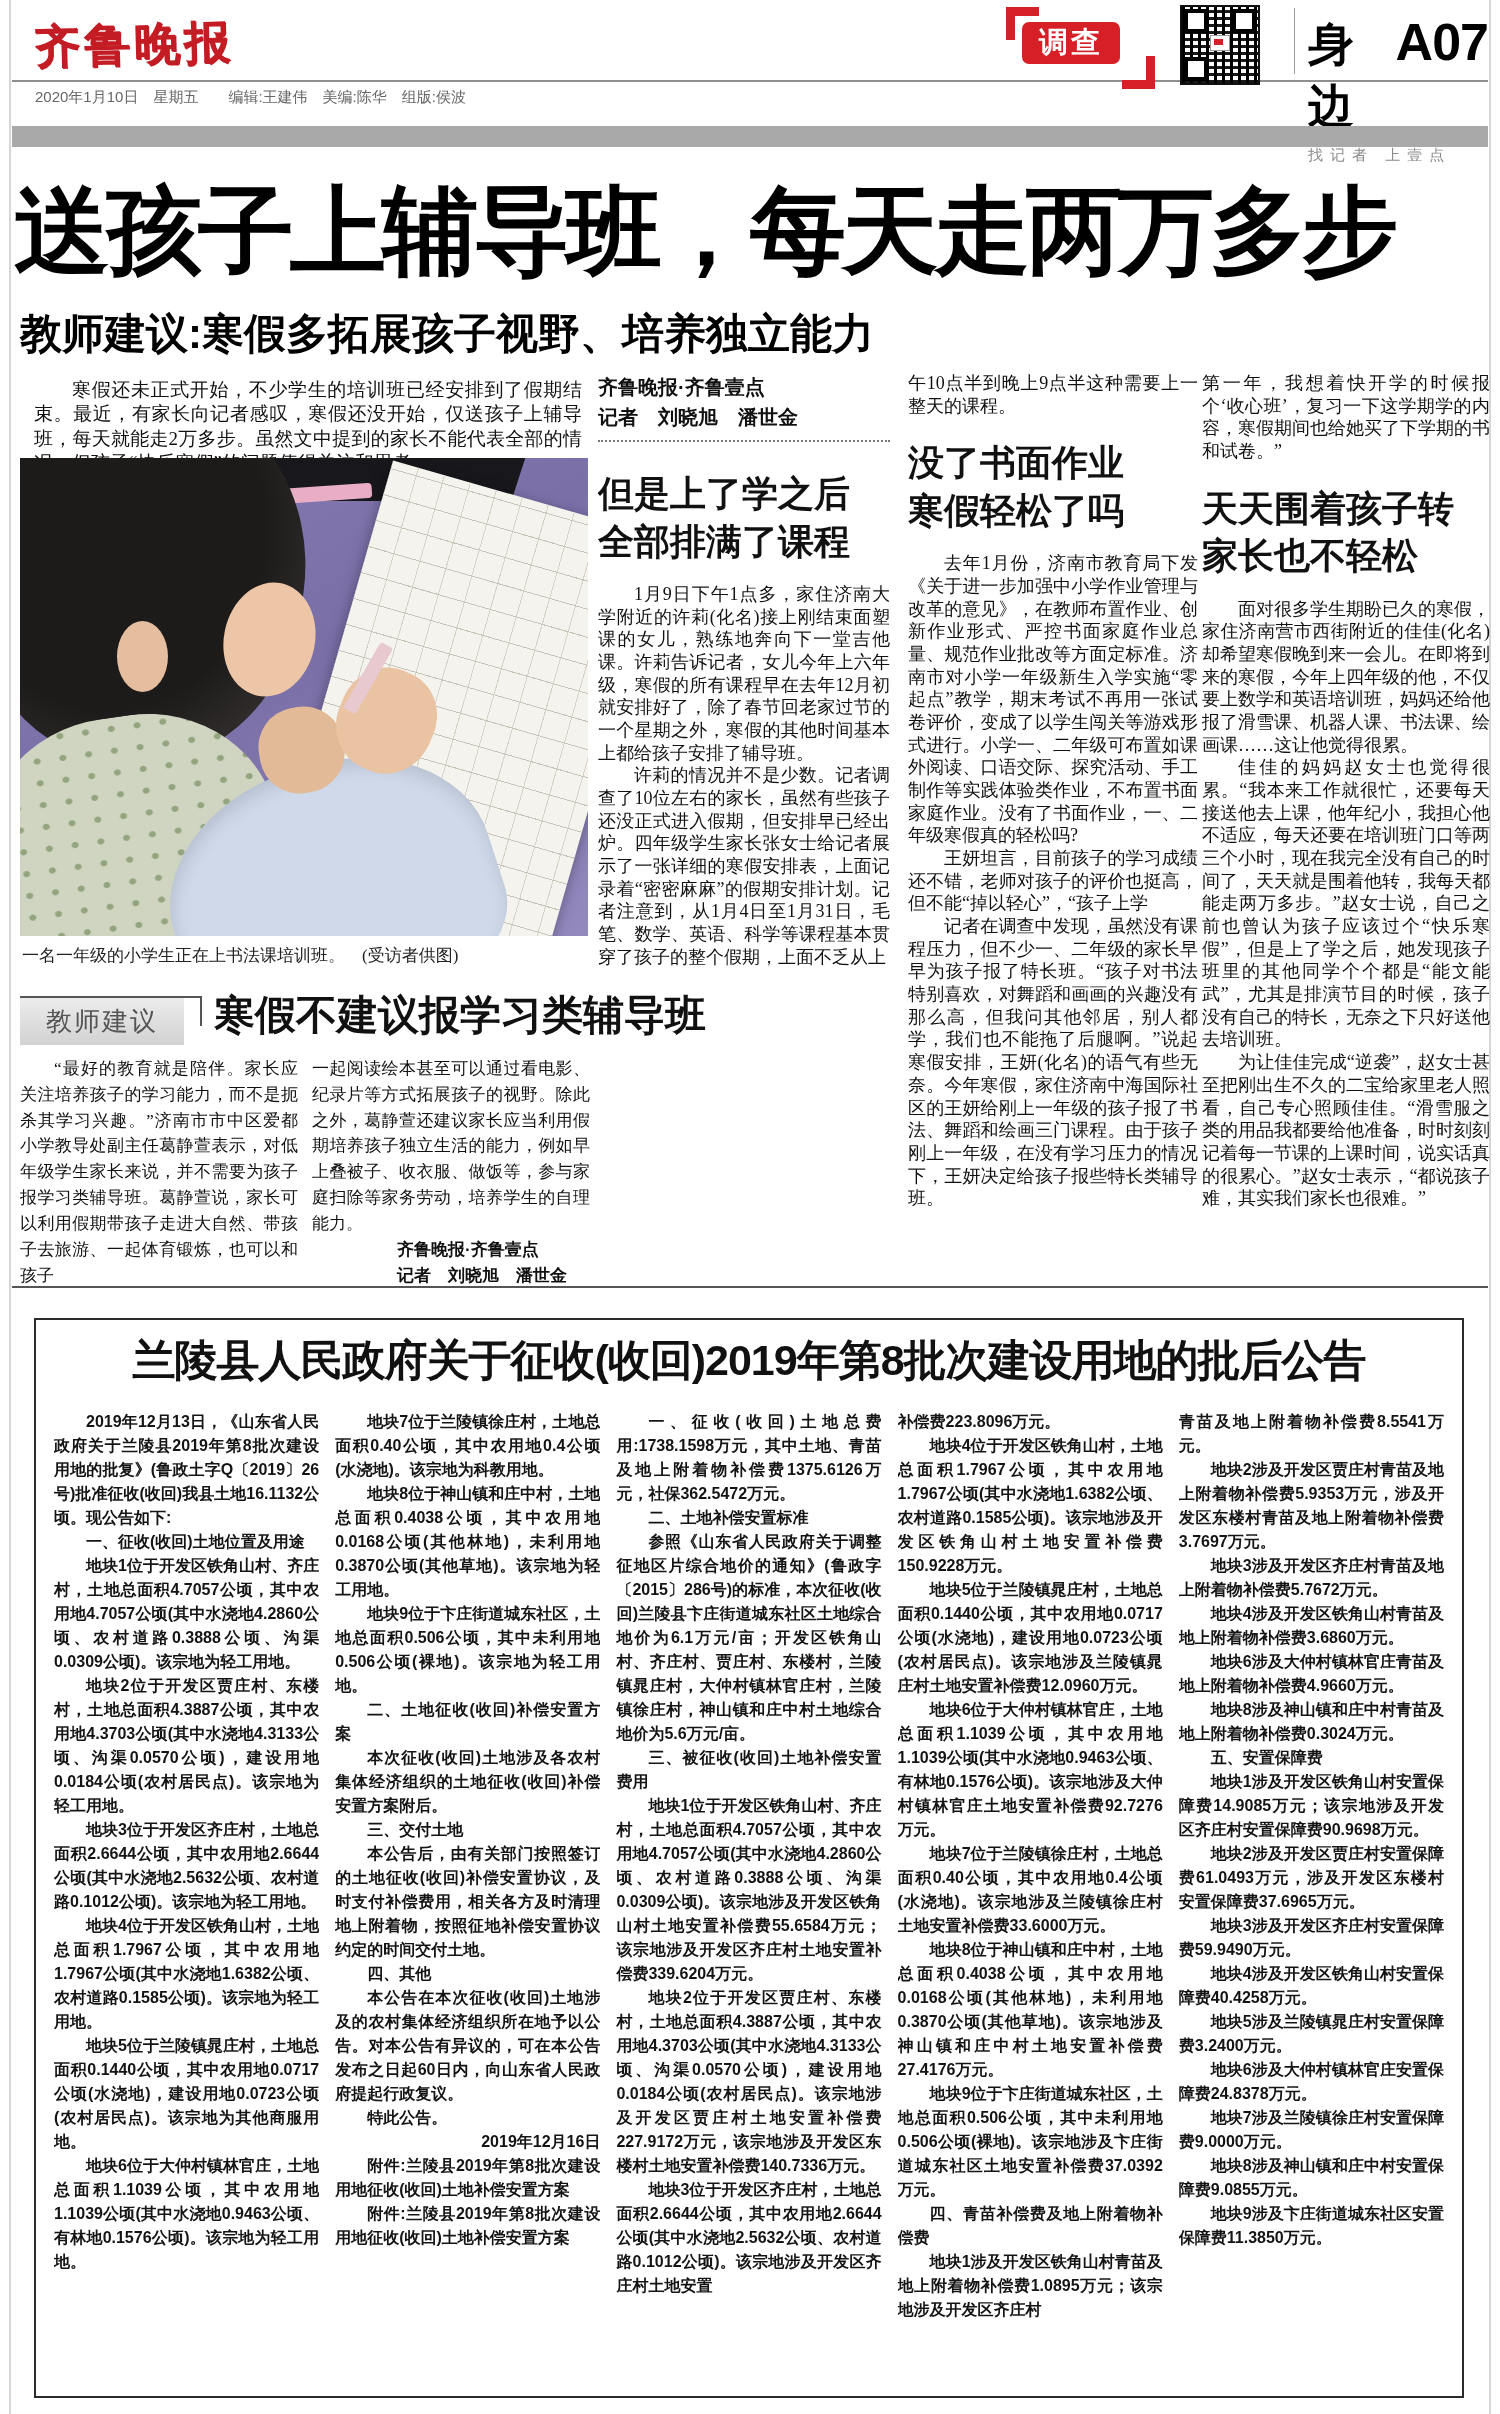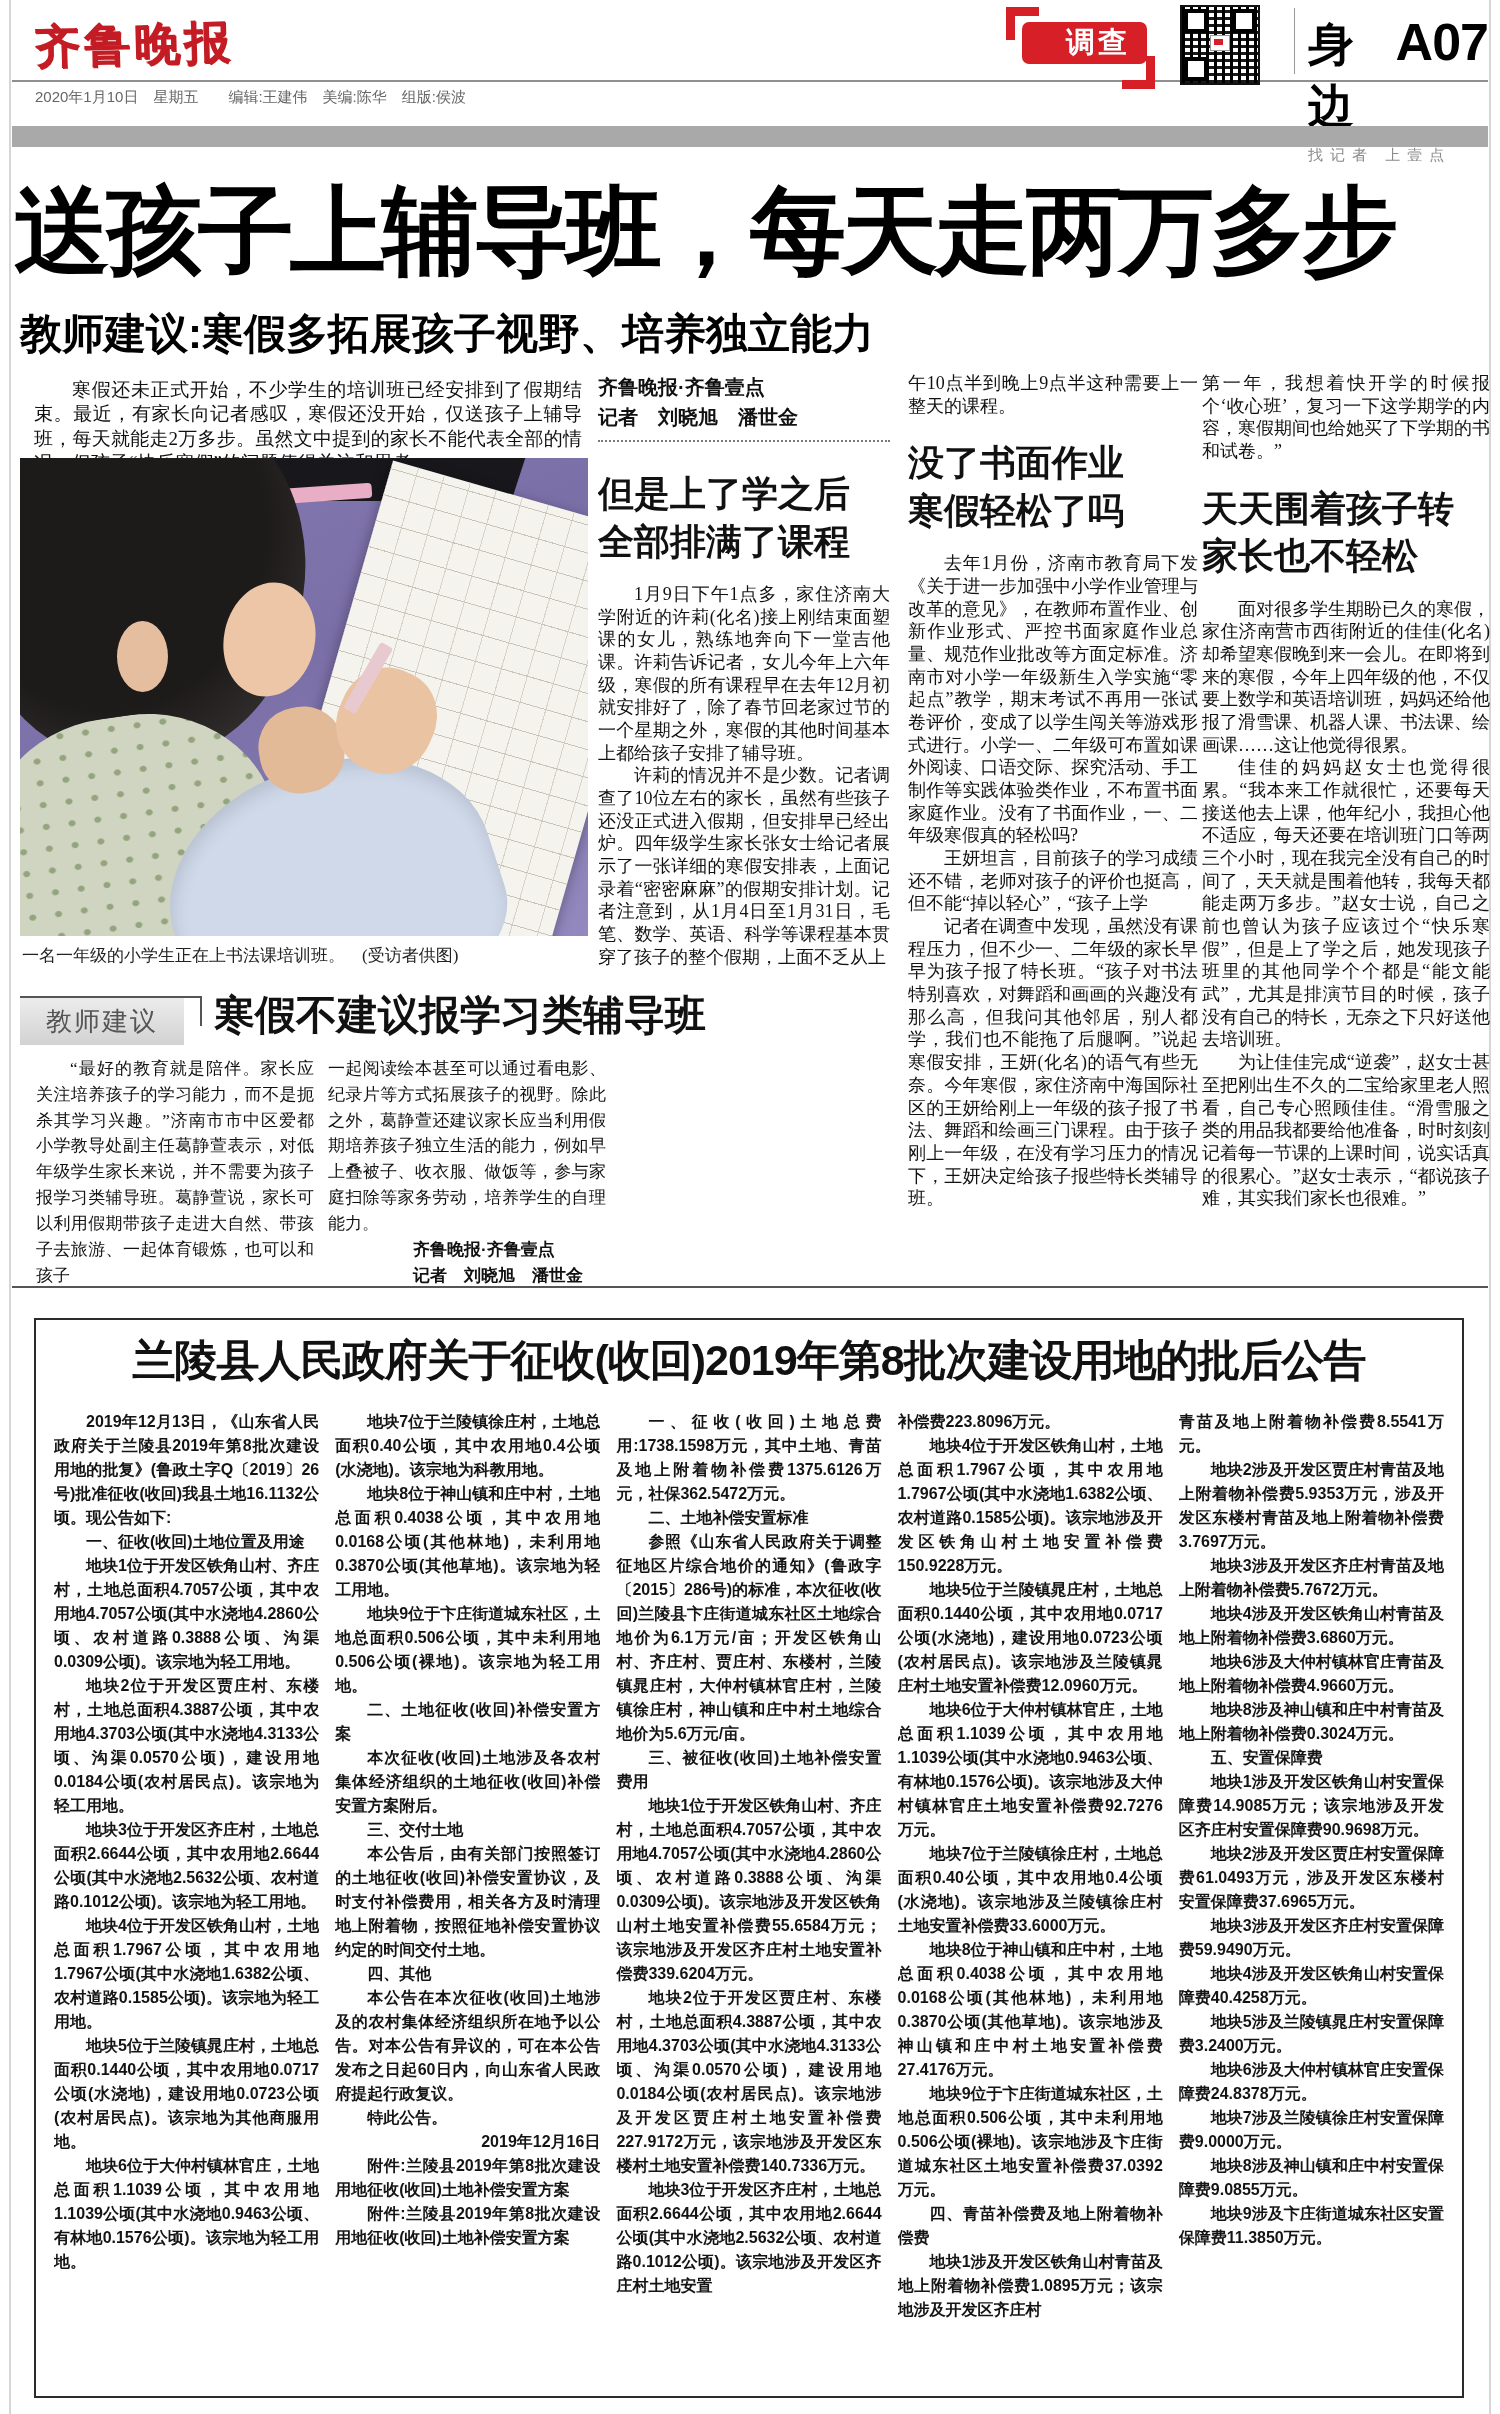--- a/index.html
+++ b/index.html
@@ -8,21 +8,21 @@
   .abs{position:absolute;}
   .edge{position:absolute;top:0;width:2px;height:2414px;background:#d6d6d6;}
   
   .logo{left:34px;top:14px;font-family:"DejaVu Serif","Liberation Serif",serif;
         font-size:46px;font-weight:bold;color:#c41c24;transform:rotate(-1.5deg);
         letter-spacing:4px;text-shadow:1px 1px 0 #c41c24;}
   .mast-rule{left:12px;top:80px;width:1476px;height:2px;background:#8f8f8f;}
   .dateline{left:35px;top:88px;font-size:15px;color:#666;font-family:"Liberation Sans","DejaVu Sans",sans-serif;}
   .badge{left:1022px;top:22px;width:98px;height:42px;background:#d61f26;border-radius:7px;
          color:#fff;font-family:"Liberation Sans","DejaVu Sans",sans-serif;font-size:29px;font-weight:bold;
-         display:flex;align-items:center;justify-content:center;letter-spacing:3px;padding-left:27px;}
+         display:flex;align-items:center;justify-content:center;letter-spacing:3px;}
   .badge-tl{left:1006px;top:7px;width:24px;height:24px;border-left:9px solid #d61f26;border-top:9px solid #d61f26;}
   .badge-br{left:1122px;top:56px;width:24px;height:24px;border-right:9px solid #d61f26;border-bottom:9px solid #d61f26;}
   .qr{left:1180px;top:5px;width:76px;height:76px;background:#fff;border:2px solid #111;
       background-image:
         repeating-linear-gradient(0deg,rgba(0,0,0,.9) 0 3px,transparent 3px 7px),
         repeating-linear-gradient(90deg,#000 0 3px,#fff 3px 8px);}
   .qr .fp{position:absolute;width:16px;height:16px;border:4px solid #000;background:#fff;}
   .qr .fp.a{left:2px;top:2px}.qr .fp.b{right:2px;top:2px}.qr .fp.c{left:2px;bottom:2px}
   .qr .dot{position:absolute;left:28px;top:28px;width:18px;height:14px;background:#fff;border:1px solid #999;}
   .qr .dot i{position:absolute;left:3px;top:3px;width:9px;height:6px;background:#d61f26;}
@@ -61,21 +61,21 @@
   .ph-pen2{position:absolute;left:60%;top:38%;width:2.4%;height:16%;background:#e7c9cf;transform:rotate(30deg);border-radius:3px;}
   .caption{left:22px;top:944px;width:566px;font-size:17px;color:#222;}
   
   .t-topline{left:20px;top:996px;width:182px;height:2px;background:#555;}
   .t-sideline{left:200px;top:996px;width:2px;height:30px;background:#555;}
   .t-tab{left:20px;top:998px;width:164px;height:47px;background:linear-gradient(#ececec,#d2d2d2);
          display:flex;align-items:center;justify-content:center;font-family:"Liberation Sans","DejaVu Sans",sans-serif;
          font-size:26px;color:#555;letter-spacing:2px;}
   .t-headline{left:214px;top:988px;font-family:"Liberation Sans","DejaVu Sans",sans-serif;
               font-size:41px;font-weight:900;white-space:nowrap;}
-  .t-col{top:1056px;width:278px;height:268px;overflow:hidden;font-size:17px;line-height:1.52;text-align:justify;margin-left:16px;}
+  .t-col{top:1056px;width:278px;height:268px;overflow:hidden;font-size:17px;line-height:1.52;text-align:justify;}
   .t-col p{margin:0;text-indent:2em;}
   .t-col p.s-n{text-indent:0;}
   .t-col p.s-b{font-weight:bold;text-indent:5em;font-family:"Liberation Sans","DejaVu Sans",sans-serif;}
   
   .mcol{top:372px;width:292px;height:912px;overflow:hidden;font-size:18px;line-height:1.26;text-align:justify;}
   .mcol p{margin:0;text-indent:2em;}
   .mcol p.s-n{text-indent:0;}
   .m-byline{font-family:"Liberation Sans","DejaVu Sans",sans-serif;font-weight:bold;font-size:20px;line-height:1.5;
             border-bottom:2px dotted #777;padding-bottom:8px;margin-bottom:28px;}
   .m-heading{font-family:"Liberation Sans","DejaVu Sans",sans-serif;font-size:36px;font-weight:800;line-height:1.32;

